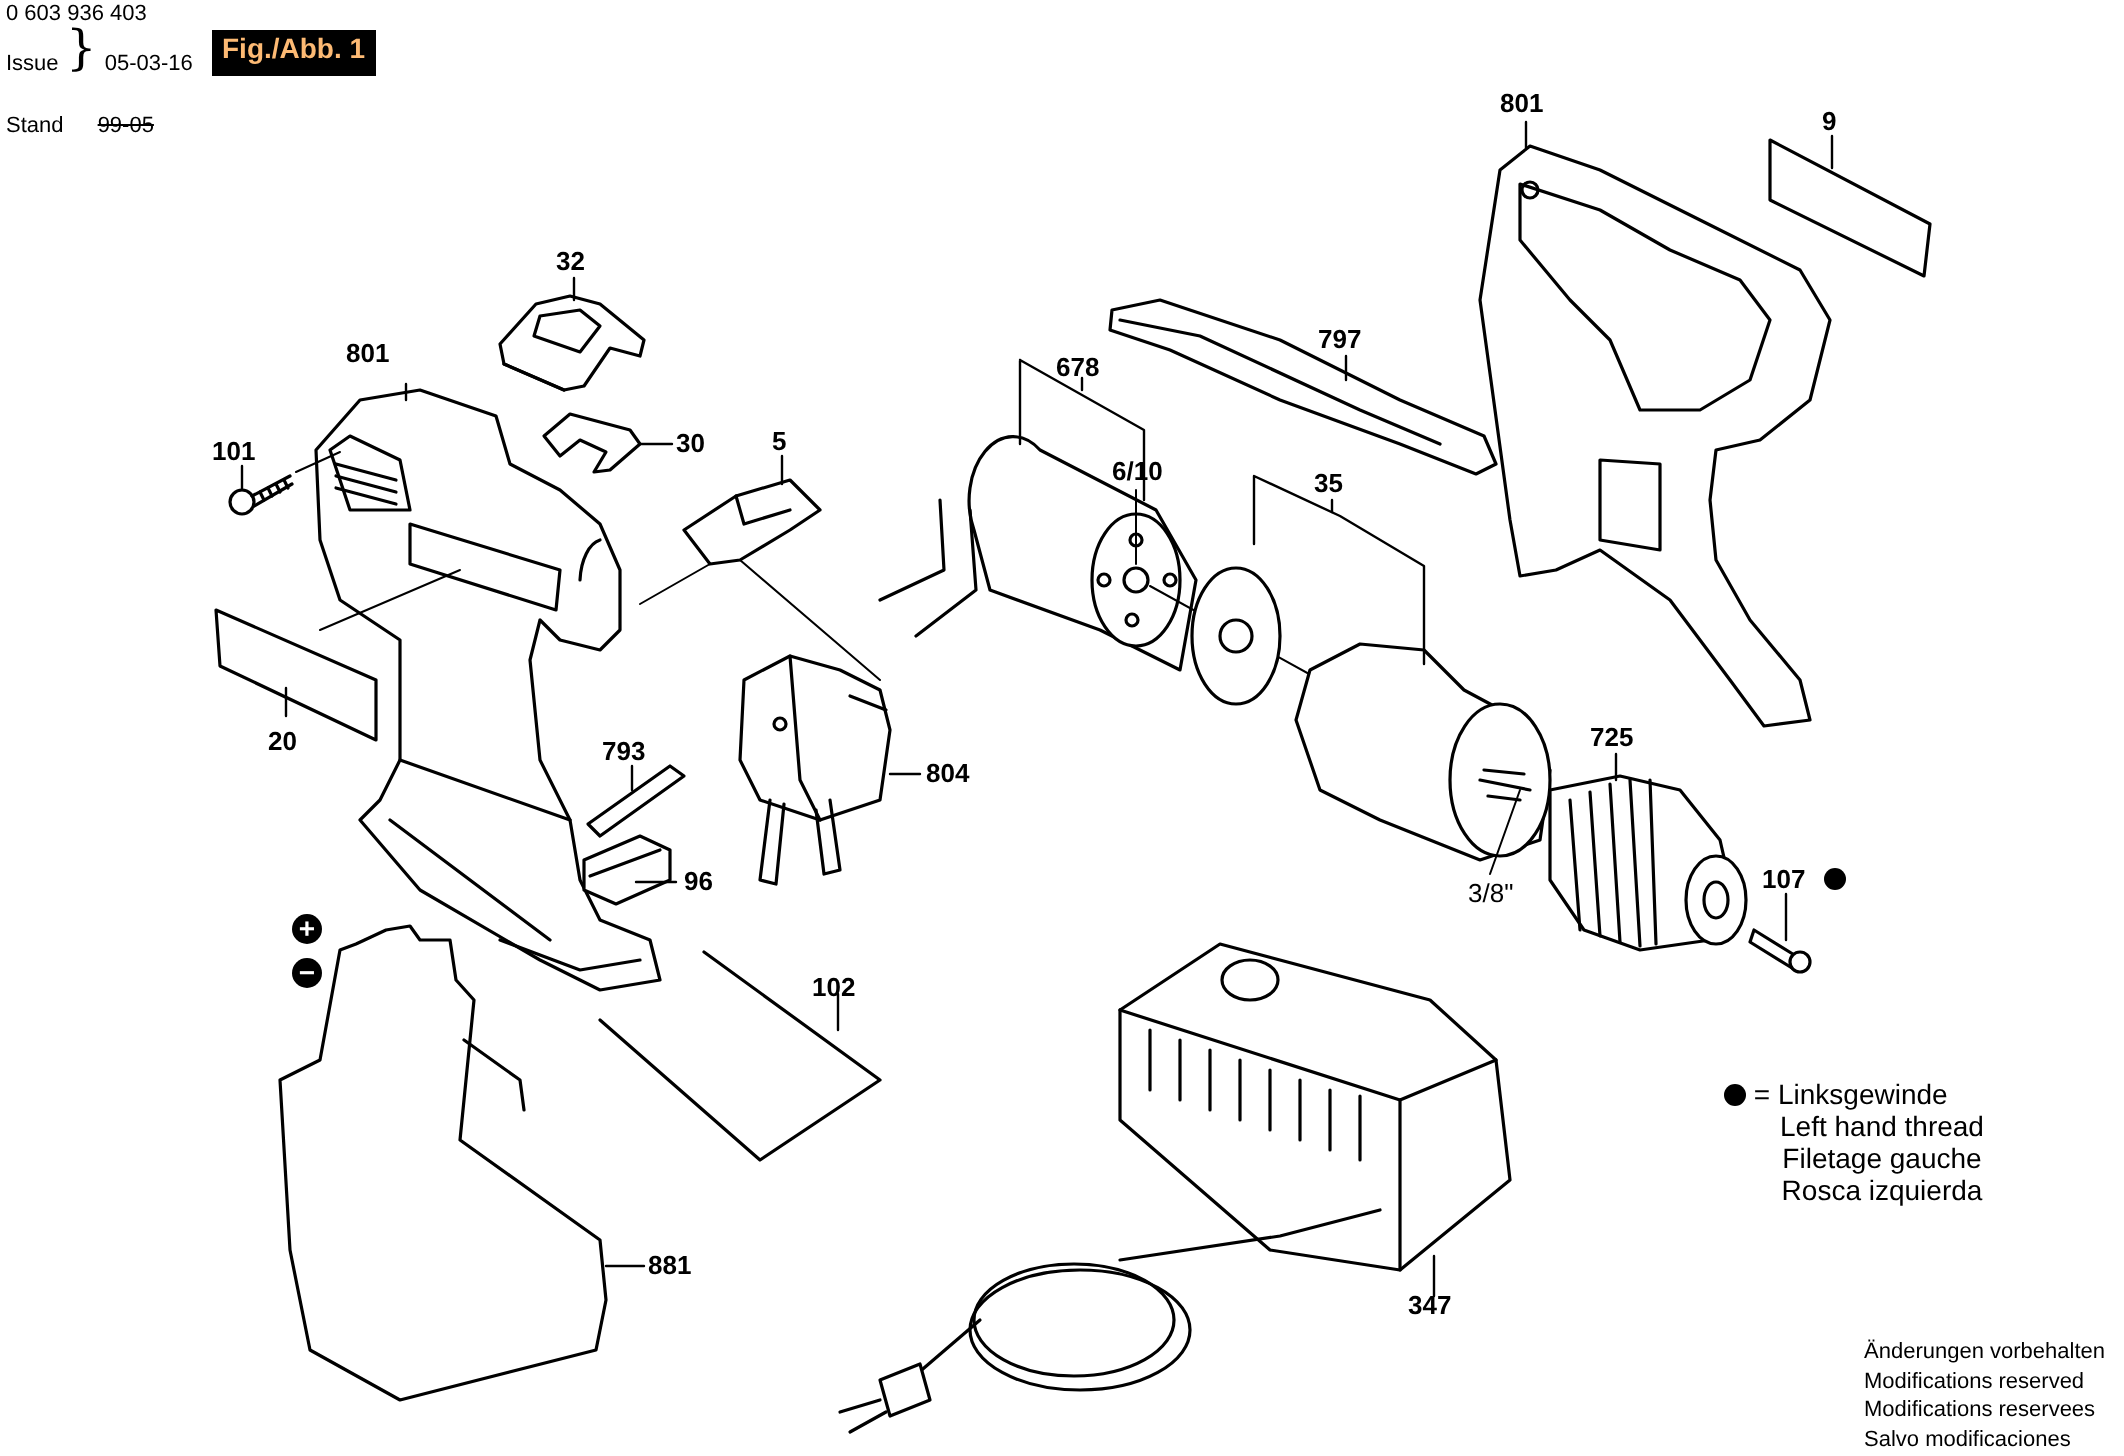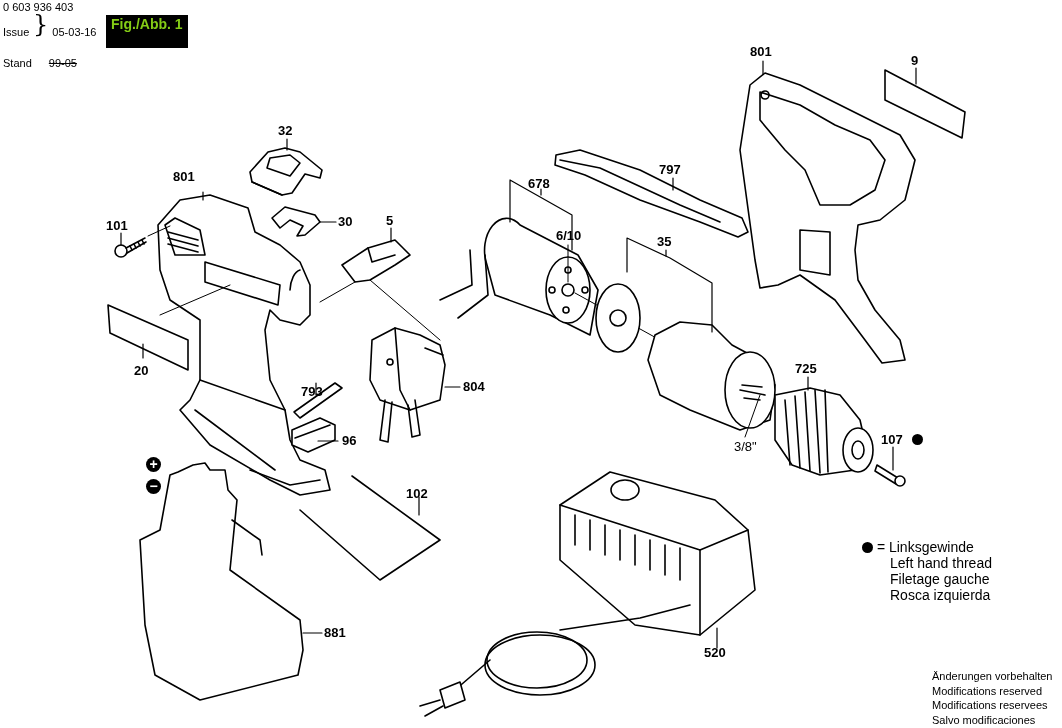--- a/index.html
+++ b/index.html
@@ -3,26 +3,26 @@
 <meta charset="utf-8">
 <style>
   html, body { margin:0; padding:0; background:#fff; }
   body { width:1062px; height:728px; position:relative; overflow:hidden; font-family:"Liberation Sans", sans-serif; color:#000; }
   .hdr { position:absolute; font-size:11px; line-height:12px;text-align:center; }
   .partno { left:3px; top:1px; }
   .stand { left:3px; top:14px;margin-top:43px; }
   .issue { left:3px; top:26px; }
   .strike { text-decoration:line-through; }
   .brace { position:absolute; left:33px; top:12px; font-size:24px; line-height:24px; font-family:"DejaVu Serif", serif; }
-  .fig { position:absolute; left:106px; top:15px; background:#000; color:#84cc16; font-weight:bold; font-size:14px; padding:1px 5px 16px 5px; }
+  .fig { position:absolute; left:106px; top:15px; background:#000; color:#fdba74; font-weight:bold; font-size:14px; padding:1px 5px 6px 5px; }
   .lbl { position:absolute; font-weight:bold; font-size:13px; line-height:14px; white-space:nowrap; }
   .lbln { position:absolute; font-size:13px; line-height:14px; white-space:nowrap; }
   .legend { position:absolute; left:862px; top:539px; font-size:14px; line-height:16px; }
   .legend .row { white-space:nowrap; }
-  .legend .ind { padding-left:28px; }
+  .legend .ind { padding-left:28px;text-align:center; }
   .dot { display:inline-block; width:11px; height:11px; border-radius:50%; background:#000; vertical-align:-1px; }
   .foot { position:absolute; left:932px; top:669px; font-size:11px; line-height:14.5px; white-space:nowrap; }
   svg#art { position:absolute; left:0; top:0; }
   svg#art * { vector-effect:non-scaling-stroke; }
   .pol { position:absolute; width:15px; height:15px; border-radius:50%; background:#000; color:#fff; font-weight:bold; font-size:14px; line-height:14px; text-align:center; }
 </style>
 </head>
 <body>
 
 <div class="hdr partno">0 603 936 403</div>
@@ -197,36 +197,36 @@
 
 <div class="pol" style="left:146px;top:457px">+</div>
 <div class="pol" style="left:146px;top:479px">−</div>
 
 <div class="lbl" style="left:278px;top:124px">32</div>
 <div class="lbl" style="left:173px;top:170px">801</div>
 <div class="lbl" style="left:106px;top:219px">101</div>
 <div class="lbl" style="left:338px;top:215px">30</div>
 <div class="lbl" style="left:386px;top:214px">5</div>
 <div class="lbl" style="left:134px;top:364px">20</div>
-<div class="lbl" style="left:301px;top:385px">793</div>
+<div class="lbl" style="left:301px;top:369px">793</div>
 <div class="lbl" style="left:342px;top:434px">96</div>
 <div class="lbl" style="left:463px;top:380px">804</div>
 <div class="lbl" style="left:406px;top:487px">102</div>
 <div class="lbl" style="left:324px;top:626px">881</div>
 <div class="lbl" style="left:528px;top:177px">678</div>
 <div class="lbl" style="left:556px;top:229px">6/10</div>
 <div class="lbl" style="left:659px;top:163px">797</div>
 <div class="lbl" style="left:657px;top:235px">35</div>
 <div class="lbl" style="left:750px;top:45px">801</div>
 <div class="lbl" style="left:911px;top:54px">9</div>
 <div class="lbl" style="left:795px;top:362px">725</div>
 <div class="lbln" style="left:734px;top:440px">3/8"</div>
 <div class="lbl" style="left:881px;top:433px">107</div>
 <div class="dot" style="position:absolute;left:912px;top:434px"></div>
-<div class="lbl" style="left:704px;top:646px">520</div>
+<div class="lbl" style="left:704px;top:646px">347</div>
 
 <div class="legend">
   <div class="row">
     <span class="dot"></span>
     <span>=</span>
     <span>Linksgewinde</span>
   </div>
   <div class="row ind">Left hand thread</div>
   <div class="row ind">Filetage gauche</div>
   <div class="row ind">Rosca izquierda</div>

